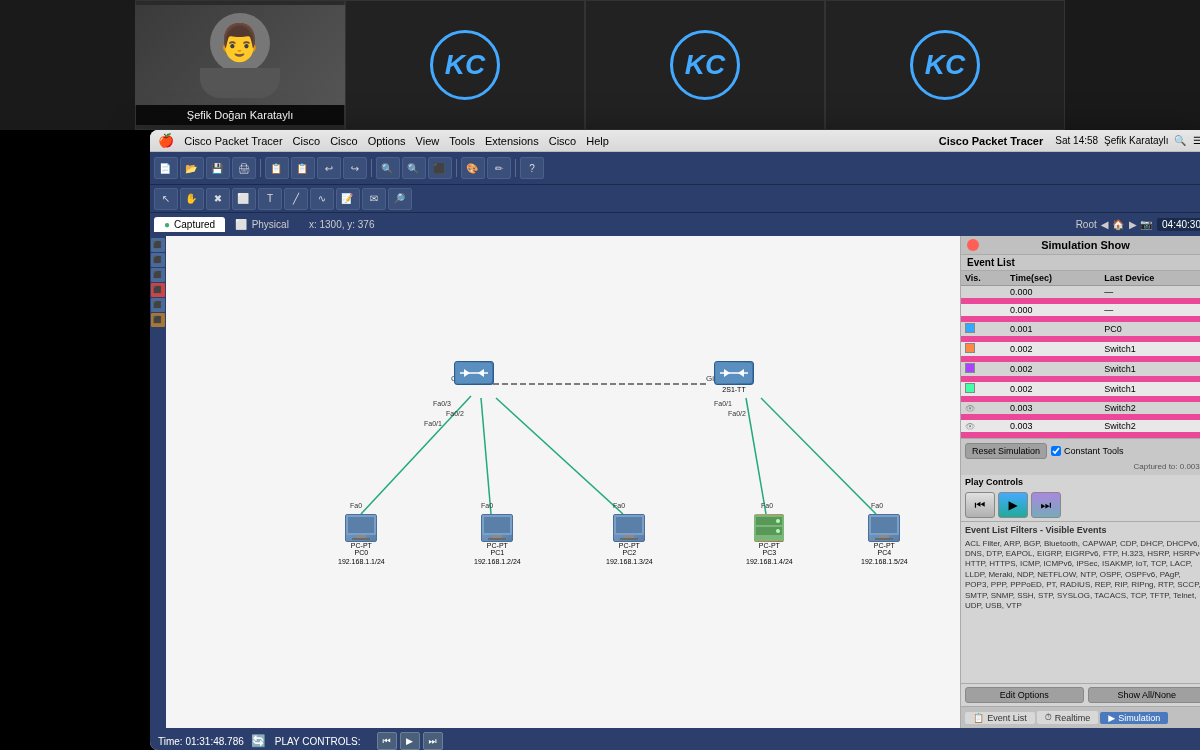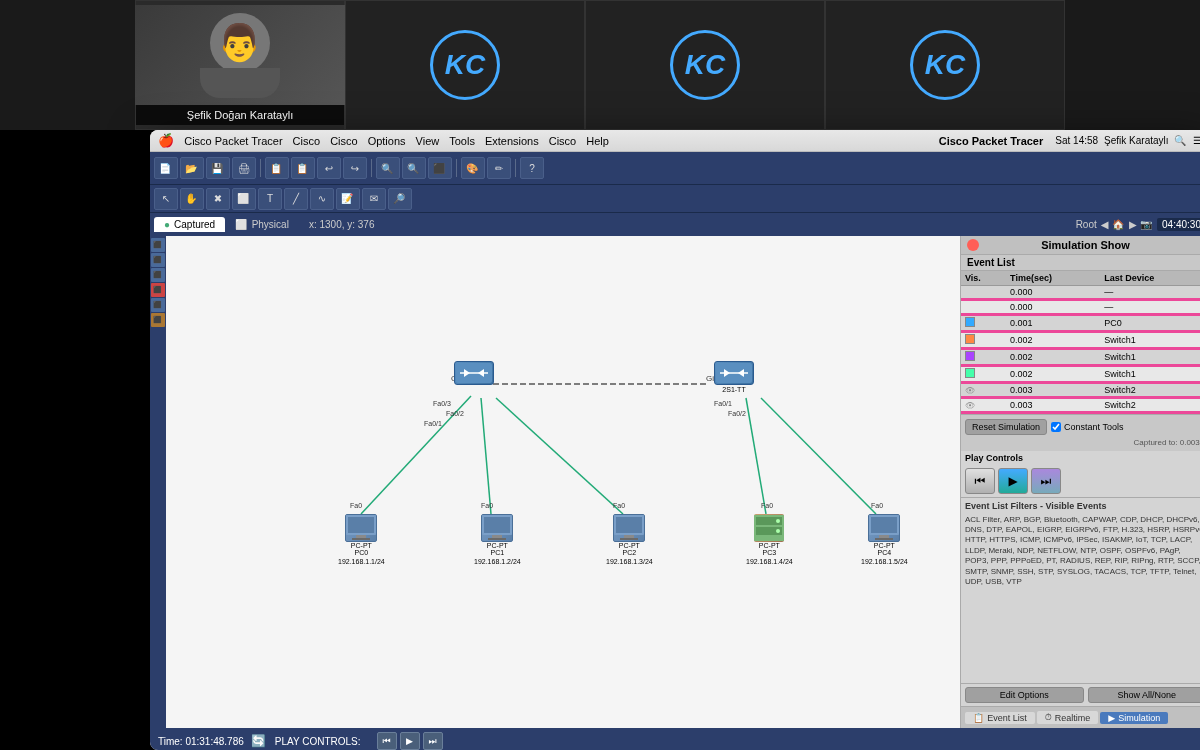--- a/index.html
+++ b/index.html
@@ -305,21 +305,21 @@
       background: #b8b8b8;
       padding: 2px 4px;
       font-size: 9px;
       text-align: left;
       border-bottom: 1px solid #999;
     }
 
     .event-table td {
       padding: 1px 4px;
       font-size: 9px;
-      border-bottom: 3px solid #ec4899;
+      border-bottom: 6px solid #ec4899;
     }
 
     .event-table tr:nth-child(even) {
       background: #e8e8e8;
     }
 
     .eye-icon {
       color: #888;
       font-size: 8px;
     }

